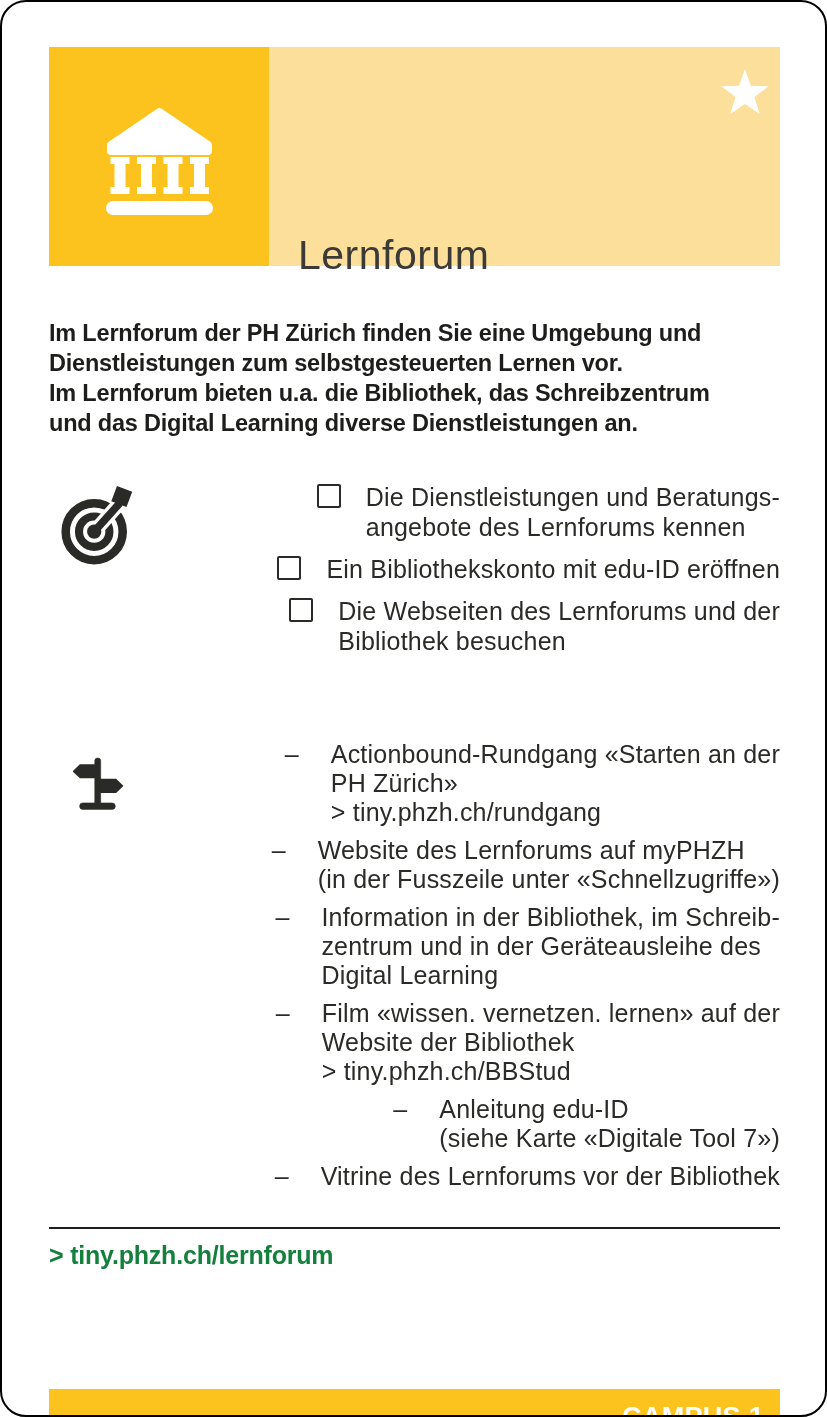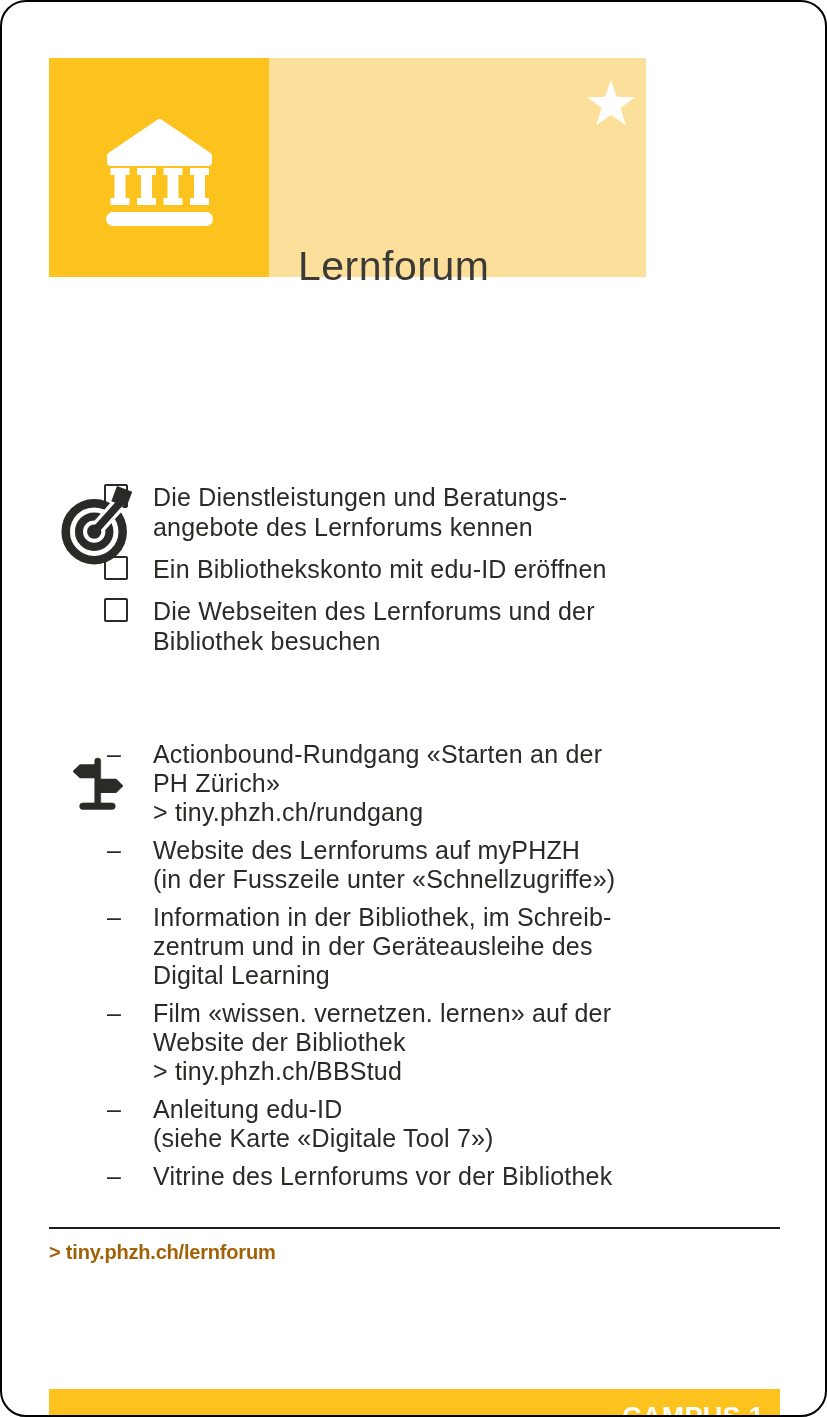--- a/index.html
+++ b/index.html
@@ -2,53 +2,53 @@
 <html><head>
 <meta charset="utf-8">
 <style>
   html,body{margin:0;padding:0;background:#fff;}
   body{font-family:"Liberation Sans",sans-serif;}
   .card{
     position:relative;width:827px;height:1417px;box-sizing:border-box;
     background:#ffffff;border:2px solid #000;border-radius:26px;overflow:hidden;
   }
   
-  .header{position:absolute;left:47px;top:56px;width:597px;height:219px;display:flex;}
+  .header{position:absolute;left:47px;top:45px;width:731px;height:219px;display:flex;}
   .tile{width:220px;height:219px;background:#FCC21E;flex:0 0 auto;
         display:flex;align-items:center;justify-content:center;}
   .header-right{position:relative;flex:1;background:#FDDF9C;}
   .star{position:absolute;top:21px;right:10px;}
   .title{position:absolute;left:29px;top:185px;font-size:41px;font-weight:300;
          color:#3B3A37;letter-spacing:0.5px;}
   
   .intro{position:absolute;left:47px;top:316px;right:45px;margin:0;
          font-size:23.5px;line-height:30px;font-weight:700;color:#1D1D1B;
          letter-spacing:-0.2px;white-space:pre-line;}
   
   .section{position:absolute;left:47px;right:45px;}
   .section-goals{top:480px;}
   .section-pointers{top:738px;}
   .section-icon{position:absolute;}
   .goals-icon{left:11px;top:2px;}
   .pointers-icon{left:22px;top:5px;}
-  .items{margin-left:55px;display:flex;flex-direction:column;}
+  .items{margin-left:55px;display:flex;flex-direction:column;align-items:flex-end;}
   .section-goals .items{gap:12px;}
   .section-pointers .items{gap:9px;}
   .row{display:grid;grid-template-columns:49px 1fr;align-items:start;}
   .itemtext{font-size:25px;color:#2A2A27;white-space:pre-line;letter-spacing:0.2px;}
   .section-goals .itemtext{line-height:30px;}
   .section-pointers .itemtext{line-height:29px;}
   .checkbox{width:24px;height:24px;border:2.5px solid #2A2A27;border-radius:2px;
             box-sizing:border-box;margin-top:2px;background:#fff;}
   .dash{font-size:25px;line-height:29px;color:#2A2A27;padding-left:3px;font-weight:400;}
   
   .separator{position:absolute;left:47px;right:45px;top:1225px;height:0;
              border-top:2px solid #1D1D1B;}
-  .footer-link{position:absolute;left:47px;top:1239px;font-size:20px;font-weight:700;
-               color:#a16207;letter-spacing:-0.2px;}
+  .footer-link{position:absolute;left:47px;top:1239px;font-size:25px;font-weight:700;
+               color:#15803d;letter-spacing:-0.2px;}
   .campus-bar{position:absolute;left:47px;right:45px;top:1387px;height:56px;
               background:#FCC21E;display:flex;align-items:center;justify-content:flex-end;
               padding-right:16px;box-sizing:border-box;}
   .campus-label{color:#ffffff;font-size:27px;font-weight:700;letter-spacing:0.3px;}
 </style>
 </head>
 <body>
 
 <div class="card">
 
@@ -76,20 +76,24 @@
       </svg>
     </div>
     <div class="header-right">
       <svg class="star" width="50" height="48" viewBox="0 0 50 50">
         <polygon fill="#ffffff" points="25,1 31.1,18.6 49.7,19 34.9,30.2 40.3,48 25,37.4 9.7,48 15.1,30.2 0.3,19 18.9,18.6"></polygon>
       </svg>
       <div class="title">Lernforum</div>
     </div>
   </div>
 
+  <p class="intro">Im Lernforum der PH Zürich finden Sie eine Umgebung und
+Dienstleistungen zum selbstgesteuerten Lernen vor.
+Im Lernforum bieten u.a. die Bibliothek, das Schreibzentrum
+und das Digital Learning diverse Dienstleistungen an.</p>
 
   <div class="section section-goals">
     <svg class="section-icon goals-icon" width="76" height="82" viewBox="0 0 80 86">
       <circle cx="36" cy="50" r="30" fill="none" stroke="#2A2A27" stroke-width="9"></circle>
       <circle cx="36" cy="50" r="16" fill="none" stroke="#2A2A27" stroke-width="8.5"></circle>
       <line x1="36" y1="50" x2="62" y2="21" stroke="#ffffff" stroke-width="15"></line>
       <line x1="36" y1="50" x2="62" y2="21" stroke="#2A2A27" stroke-width="8" stroke-linecap="round"></line>
       <polygon fill="#2A2A27" points="54,18 60,2 76,8 70,24"></polygon>
       <circle cx="36" cy="50" r="7.5" fill="#2A2A27"></circle>
     </svg>

